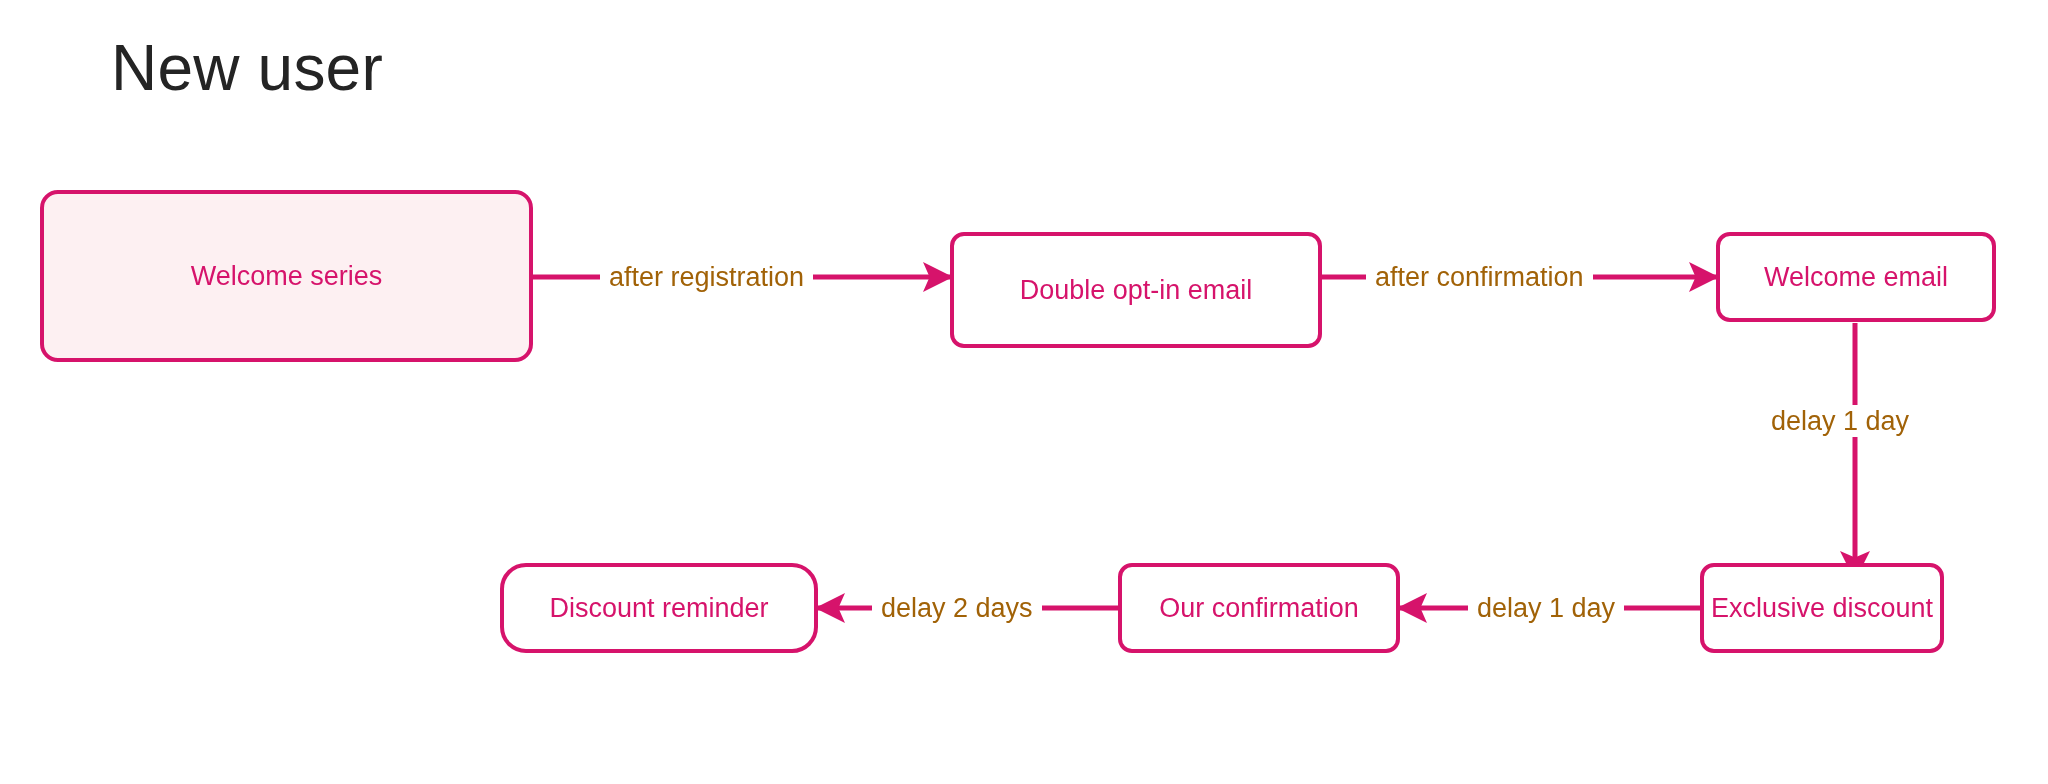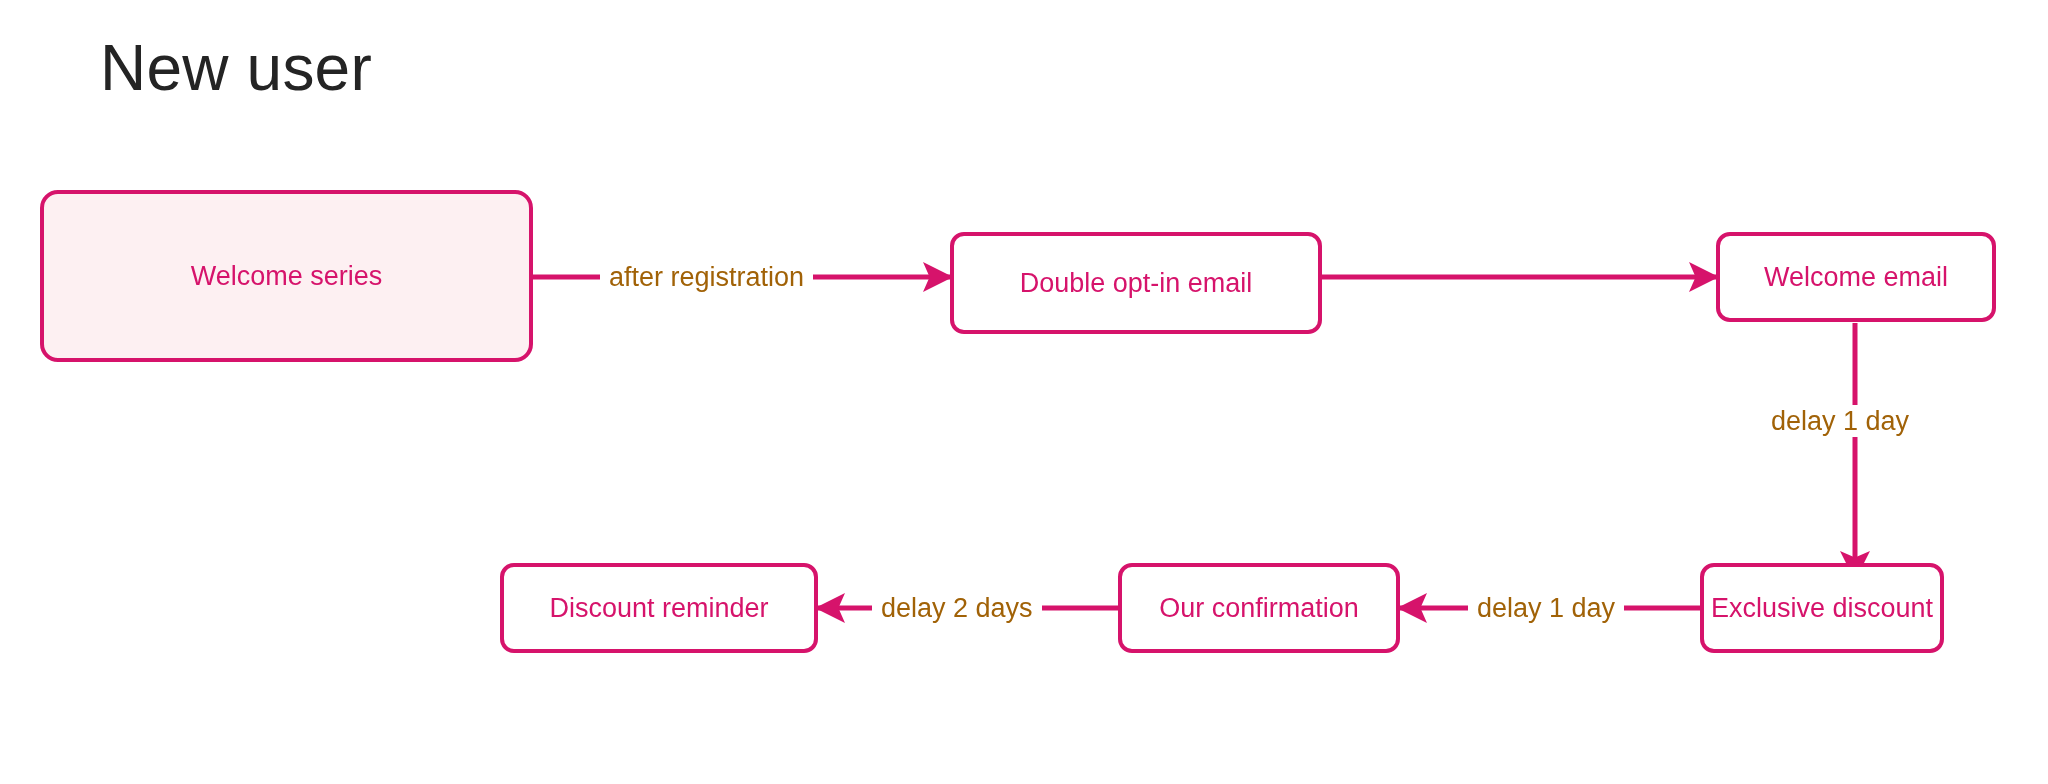--- a/index.html
+++ b/index.html
@@ -15,21 +15,21 @@
     position: relative;
     width: 2048px;
     height: 784px;
     background: #ffffff;
     overflow: hidden;
   }
 
   
   #page-title {
     position: absolute;
-    left: 100px;
+    left: 111px;
     top: 36px;
     font-size: 64px;
     line-height: 1;
     color: #242424;
     font-weight: 400;
     letter-spacing: 0.2px;
     white-space: nowrap;
   }
 
   
@@ -105,42 +105,43 @@
 
     <g>
       <line x1="1118" y1="608" x2="818" y2="608" stroke="#d6136b" stroke-width="5" marker-end="url(#arrow-right)"></line>
     </g>
   </svg>
 
   <div class="node subgraph" style="left:40px; top:190px; width:493px; height:172px;">
     <span>Welcome series</span>
   </div>
 
-  <div class="node" style="left:950px; top:232px; width:372px; height:102px;">
+  <div class="node" style="left:950px; top:232px; width:372px; height:116px;">
     <span>Double opt-in email</span>
   </div>
 
   <div class="node" style="left:1716px; top:232px; width:280px; height:90px;">
     <span>Welcome email</span>
   </div>
 
   <div class="node" style="left:1700px; top:563px; width:244px; height:90px;">
     <span>Exclusive discount</span>
   </div>
 
   <div class="node" style="left:1118px; top:563px; width:282px; height:90px;">
     <span>Our confirmation</span>
   </div>
 
-  <div class="node" style="left:500px; top:563px; width:318px; height:90px;">
+  <div class="node" style="left:500px; top:563px; width:318px; height:90px;border-radius:26px;">
     <span>Discount reminder</span>
   </div>
 
   <div class="edge-label" style="left:600px; top:261px;">after registration</div>
 
+  <div class="edge-label" style="left:1366px; top:261px;">after confirmation</div>
 
   <div class="edge-label" style="left:1762px; top:405px;">delay 1 day</div>
 
   <div class="edge-label" style="left:1468px; top:592px;">delay 1 day</div>
 
   <div class="edge-label" style="left:872px; top:592px;">delay 2 days</div>
 
 </div>
 
 </body></html>

